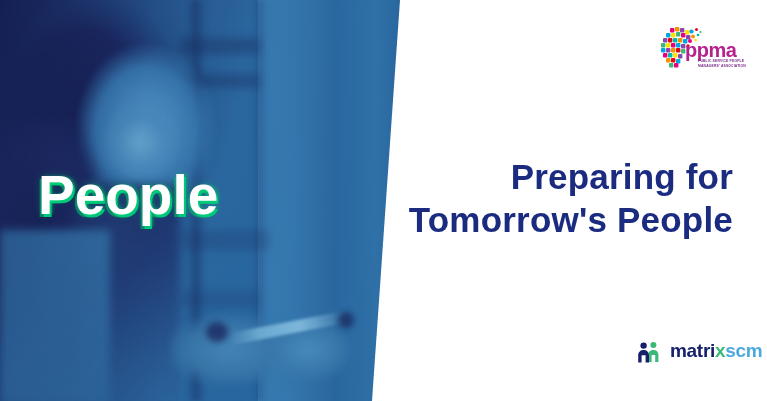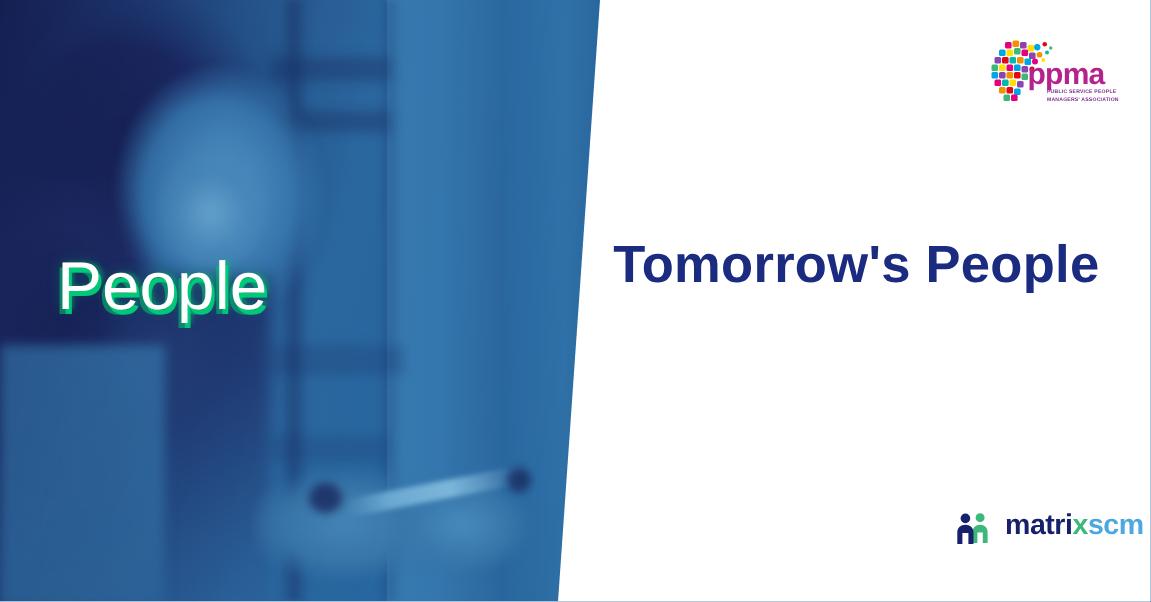--- a/index.html
+++ b/index.html
@@ -186,22 +186,22 @@
     inset: 0;
     background: linear-gradient(100deg, rgba(26,40,100,0.35) 0%, rgba(30,70,130,0.12) 35%, rgba(40,120,175,0.10) 70%, rgba(32,95,150,0.16) 100%);
     mix-blend-mode: multiply;
   }
 
   
   .people-word {
     position: absolute;
     left: 38px;
     top: 168px;
-    font-size: 45px;
-    font-weight: normal;
+    font-size: 55px;
+    font-weight: bold;
     letter-spacing: 0px;
     color: #ffffff;
     line-height: 1;
     z-index: 5;
     text-shadow:
        2px  3px 0px rgba(0,206,120,0.95),
       -2px  3px 0px rgba(0,196,112,0.55),
        3px  0px 3px rgba(0,200,118,0.45),
        0px  0px 9px rgba(0,190,115,0.35);
   }
@@ -314,20 +314,21 @@
     <div class="ph-pen"></div>
     <div class="ph-darkdot"></div>
     <div class="ph-darkdot2"></div>
 
     <div class="photo-tint"></div>
   </div>
 
   <div class="people-word">People</div>
 
   <div class="headline">
+    <span class="line">Preparing for</span>
     <span class="line">Tomorrow's People</span>
   </div>
 
   <div class="ppma-logo">
     <svg class="ppma-mosaic" viewBox="0 0 48 50">
       <g>
 
         <rect x="13" y="6" width="4.4" height="4.4" rx="1" fill="#E4007F"></rect>
         <rect x="18" y="5" width="4.4" height="4.4" rx="1" fill="#F39200"></rect>
         <rect x="23" y="6" width="4.4" height="4.4" rx="1" fill="#8E44AD"></rect>

